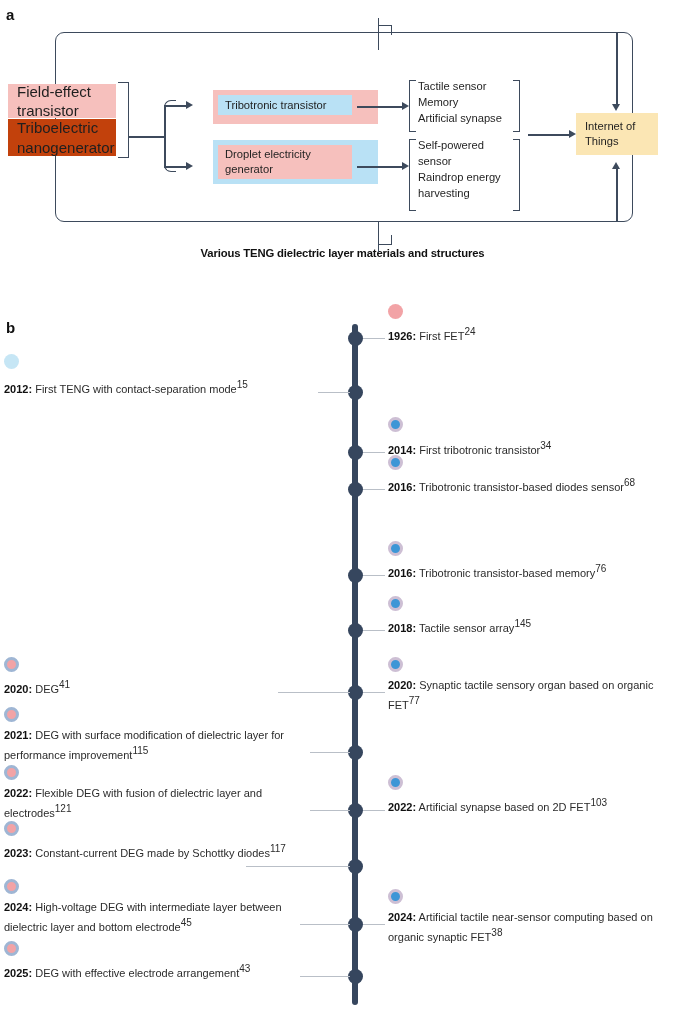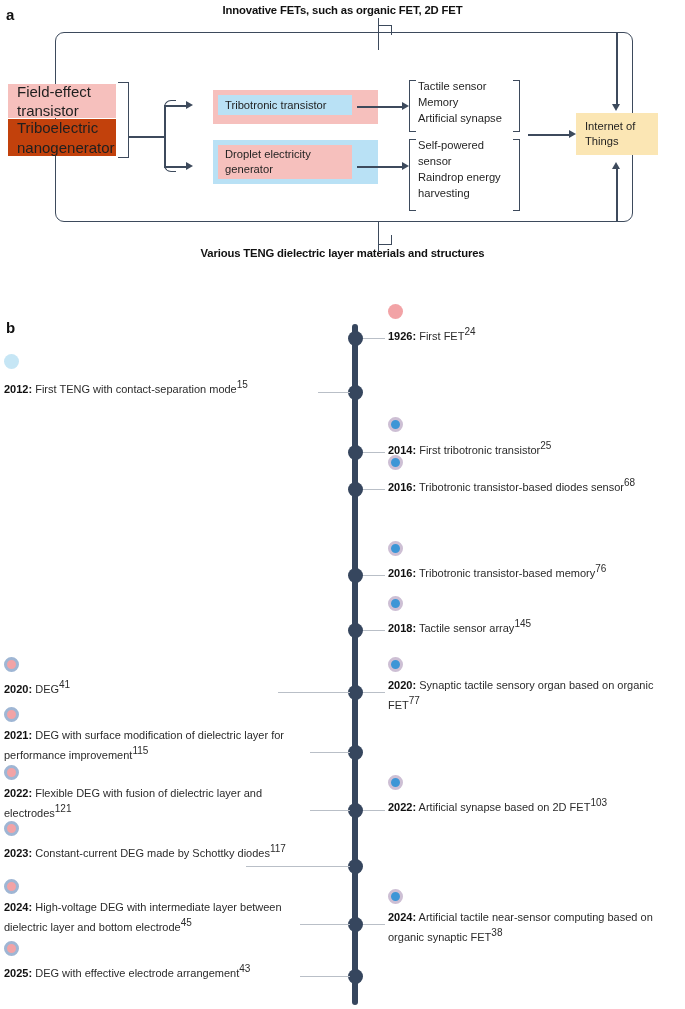--- a/index.html
+++ b/index.html
@@ -193,21 +193,20 @@
   .dot-pink-solid{background:#f2a3a6;}
   .dot-lblue-solid{background:#c6e6f5;}
 </style>
 </head>
 <body>
 
 <div id="panel-a">
 
   <div class="panel-letter" style="left:6px;top:6px;">a</div>
 
-  <div class="cap" id="cap-top">Innovative FETs, such as organic FET, 2D FET</div>
   <div class="cap" id="cap-bottom">Various TENG dielectric layer materials and structures</div>
 
   <div id="outer-loop"></div>
   <div class="vline" id="vline-top"></div>
   <div class="vline" id="vline-bottom"></div>
   <div class="notch" id="notch-top"></div>
   <div class="notch" id="notch-bottom"></div>
 
   <div class="cbox" id="box-fet">Field-effect transistor</div>
   <div class="cbox" id="box-teng">Triboelectric nanogenerator</div>
@@ -266,21 +265,21 @@
       <div class="leader" style="left: 363px; width: 22px; top: 50px;"></div>
       <div class="dot dot-pink-solid" style="left: 388px; top: 16px;"></div>
       <div class="ev ev-right" style="left: 388px; top: 37px; width: 290px;"><b>1926:</b><span> First FET</span><sup>24</sup></div>
       <div class="node" style="top: 97px;"></div>
       <div class="leader" style="left: 318px; width: 32px; top: 104px;"></div>
       <div class="dot dot-lblue-solid" style="left: 4px; top: 66px;"></div>
       <div class="ev ev-left" style="left: 4px; top: 90px; width: 300px;"><b>2012:</b><span> First TENG with contact-separation mode</span><sup>15</sup></div>
       <div class="node" style="top: 157px;"></div>
       <div class="leader" style="left: 363px; width: 22px; top: 164px;"></div>
       <div class="dot dot-blue-ring" style="left: 388px; top: 129px;"></div>
-      <div class="ev ev-right" style="left: 388px; top: 151px; width: 290px;"><b>2014:</b><span> First tribotronic transistor</span><sup>25</sup></div>
+      <div class="ev ev-right" style="left: 388px; top: 151px; width: 290px;"><b>2014:</b><span> First tribotronic transistor</span><sup>34</sup></div>
       <div class="node" style="top: 194px;"></div>
       <div class="leader" style="left: 363px; width: 22px; top: 201px;"></div>
       <div class="dot dot-blue-ring" style="left: 388px; top: 167px;"></div>
       <div class="ev ev-right" style="left: 388px; top: 188px; width: 290px;"><b>2016:</b><span> Tribotronic transistor-based diodes sensor</span><sup>68</sup></div>
       <div class="node" style="top: 280px;"></div>
       <div class="leader" style="left: 363px; width: 22px; top: 287px;"></div>
       <div class="dot dot-blue-ring" style="left: 388px; top: 253px;"></div>
       <div class="ev ev-right" style="left: 388px; top: 274px; width: 290px;"><b>2016:</b><span> Tribotronic transistor-based memory</span><sup>76</sup></div>
       <div class="node" style="top: 335px;"></div>
       <div class="leader" style="left: 363px; width: 22px; top: 342px;"></div>

